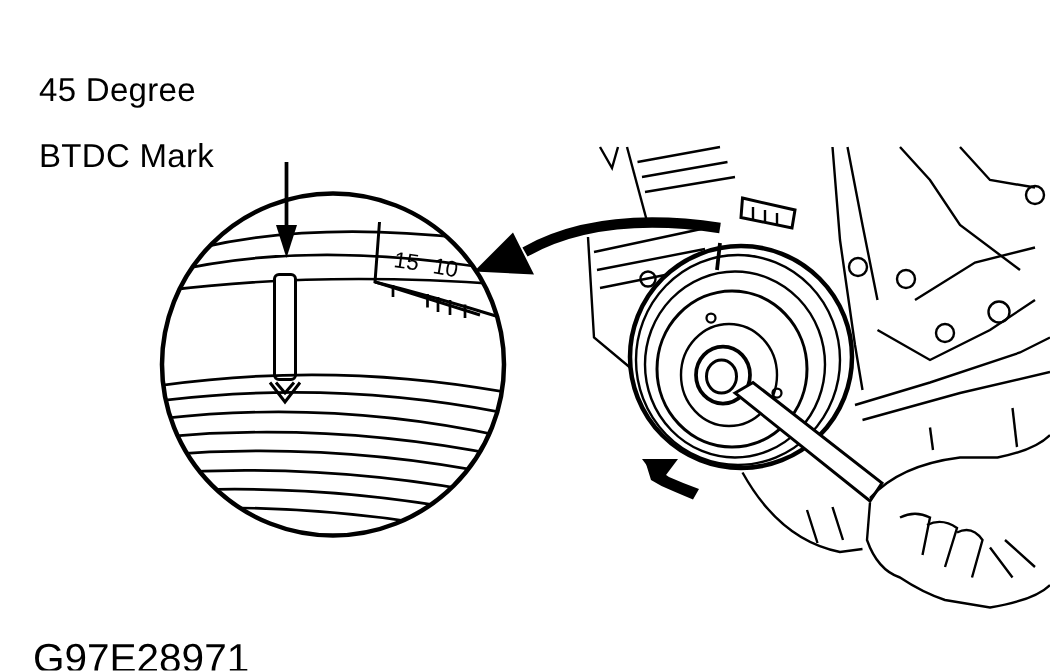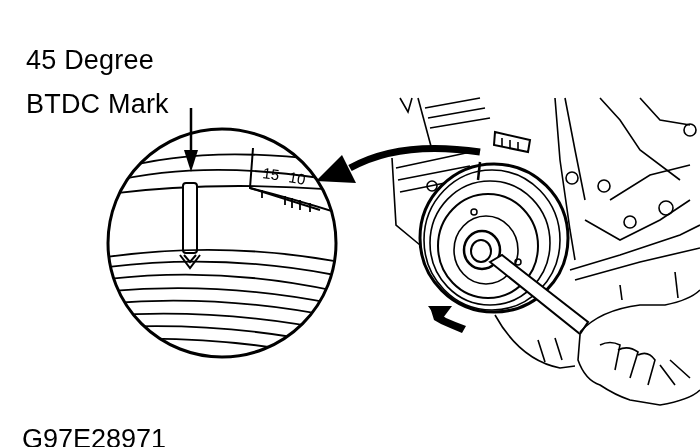--- a/index.html
+++ b/index.html
@@ -1,18 +1,18 @@
 <!DOCTYPE html>
 <html><head>
   <meta charset="utf-8">
   <style>
     html, body { margin: 0; padding: 0; background: #ffffff; }
     body { width: 700px; height: 447px; position: relative; overflow: hidden;
            font-family: "Liberation Sans", sans-serif; color: #000; }
-    .label { position: absolute; font-size: 27px; line-height: 28px; letter-spacing: 0.2px; }
+    .label { position: absolute; font-size: 22px; line-height: 28px; letter-spacing: 0.2px; }
     .label-line1 { left: 26px; top: 46px; }
     .label-line2 { left: 26px; top: 90px; }
     .fig-id { position: absolute; left: 22px; top: 428px; font-size: 27px; line-height: 22px; }
     svg.art { position: absolute; left: 0; top: 0; }
   </style>
 </head>
 <body>
 
 <div class="label label-line1">45 Degree</div>
 <div class="label label-line2">BTDC Mark</div>

